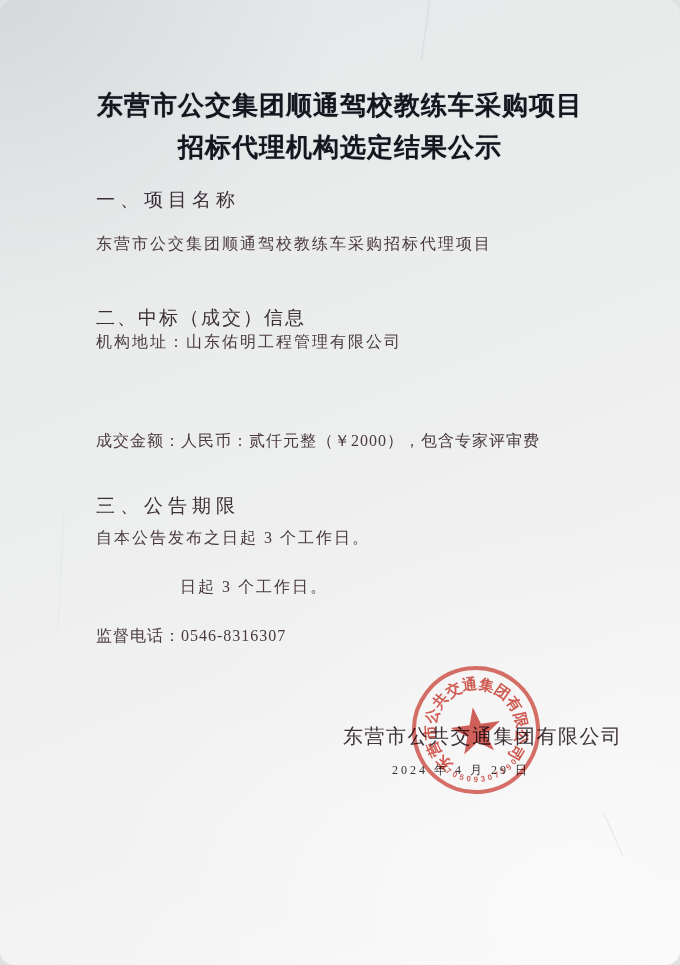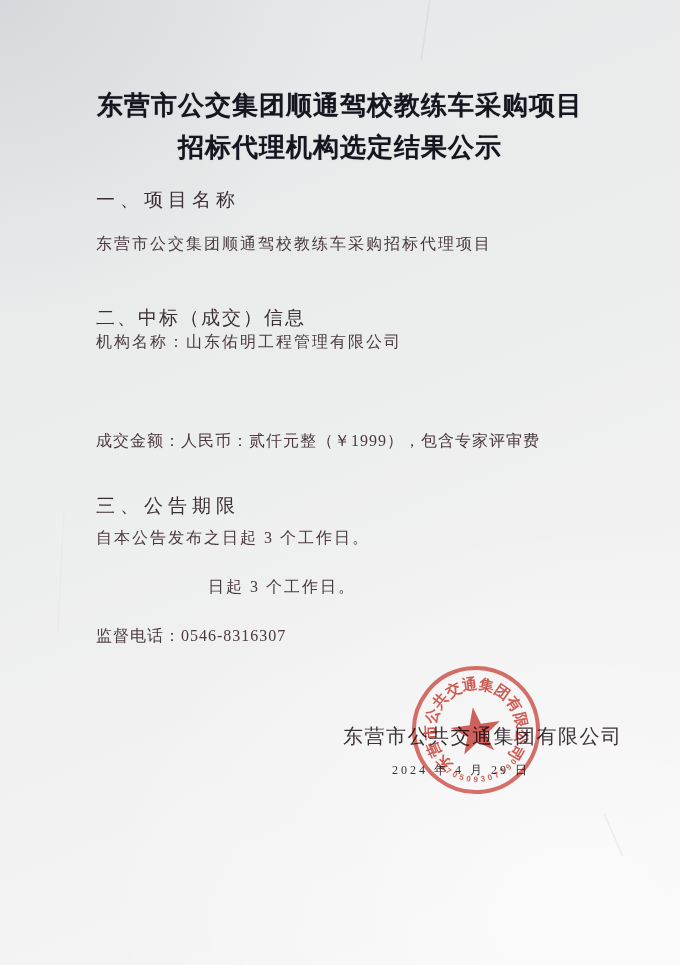--- a/index.html
+++ b/index.html
@@ -7,20 +7,21 @@
     width:680px;height:965px;overflow:hidden;
     font-family:"Liberation Serif","DejaVu Serif",serif;
     background:#dfe1e3;
   }
   .paper{
     position:relative;width:680px;height:965px;
     background:
       radial-gradient(120% 70% at 85% 95%, rgba(255,255,255,.55) 0%, rgba(255,255,255,0) 60%),
       radial-gradient(90% 60% at 0% 0%, rgba(130,140,150,.14) 0%, rgba(130,140,150,0) 55%),
       linear-gradient(158deg,#e4e6e8 0%,#eaecec 30%,#f0f1f0 62%,#f5f6f5 100%);
+    border-radius: 14px;
   }
   .crease{position:absolute;background:linear-gradient(90deg,rgba(255,255,255,0),rgba(160,165,170,.35),rgba(255,255,255,0));opacity:.5;}
   .crease.c1{left:424px;top:0;width:3px;height:60px;transform:rotate(8deg);}
   .crease.c2{left:612px;top:812px;width:3px;height:46px;transform:rotate(-24deg);}
   .crease.c3{left:60px;top:510px;width:2px;height:120px;opacity:.25;transform:rotate(3deg);}
 
   .line{position:absolute;white-space:nowrap;color:#453740;}
   .title{
     left:0;width:680px;text-align:center;
     font-size:26px;font-weight:bold;color:#14161d;
@@ -32,21 +33,21 @@
   .heading{font-size:19px;letter-spacing:5px;color:#3b2f36;font-weight:500;text-align:right;}
   .h1{top:187px;left:96px;}
   .h2{top:285px;left:96px;letter-spacing:2px;margin-top:20px;}
   .h3{top:493px;left:96px;}
   .body-line{font-size:16px;letter-spacing:2px;color:#4a3a40;}
   .p1{top:234px;left:96px;}
   .f1{top:332px;left:96px;}
   .f2{top:382px;left:96px;letter-spacing:1.5px;}
   .f3{top:431px;left:96px;letter-spacing:1px;}
   .p2{top:528px;left:96px;}
-  .p3{top:577px;left:180px;margin-left:28px;}
+  .p3{top:577px;left:180px;}
   .phone{top:626px;left:96px;letter-spacing:1px;text-align:right;}
   .sig-company{top:723px;left:343px;font-size:20px;letter-spacing:1.5px;color:#3c3138;}
   .sig-date{top:762px;left:392px;font-size:12px;letter-spacing:3px;color:#393034;}
 
   
   .stamp{
     position:absolute;left:412px;top:666px;
     width:120px;height:120px;
     border:4px solid rgba(207,58,48,.78);
     border-radius:50%;
@@ -85,22 +86,22 @@
   <div class="crease c2"></div>
   <div class="crease c3"></div>
 
   <div class="line title t1">东营市公交集团顺通驾校教练车采购项目</div>
   <div class="line title t2">招标代理机构选定结果公示</div>
 
   <div class="line heading h1">一、项目名称</div>
   <div class="line body-line p1">东营市公交集团顺通驾校教练车采购招标代理项目</div>
 
   <div class="line heading h2">二、中标（成交）信息</div>
-  <div class="line body-line f1">机构名称：山东佑明工程管理有限公司</div>
-  <div class="line body-line f3">成交金额：人民币：贰仟元整（￥1999），包含专家评审费</div>
+  <div class="line body-line f1">机构地址：山东佑明工程管理有限公司</div>
+  <div class="line body-line f3">成交金额：人民币：贰仟元整（￥2000），包含专家评审费</div>
 
   <div class="line heading h3">三、公告期限</div>
   <div class="line body-line p2">自本公告发布之日起 3 个工作日。</div>
   <div class="line body-line p3">日起 3 个工作日。</div>
 
   <div class="line body-line phone">监督电话：0546-8316307</div>
 
   <div class="line sig-company">东营市公共交通集团有限公司</div>
   <div class="line sig-date">2024 年 4 月 29 日</div>
 

